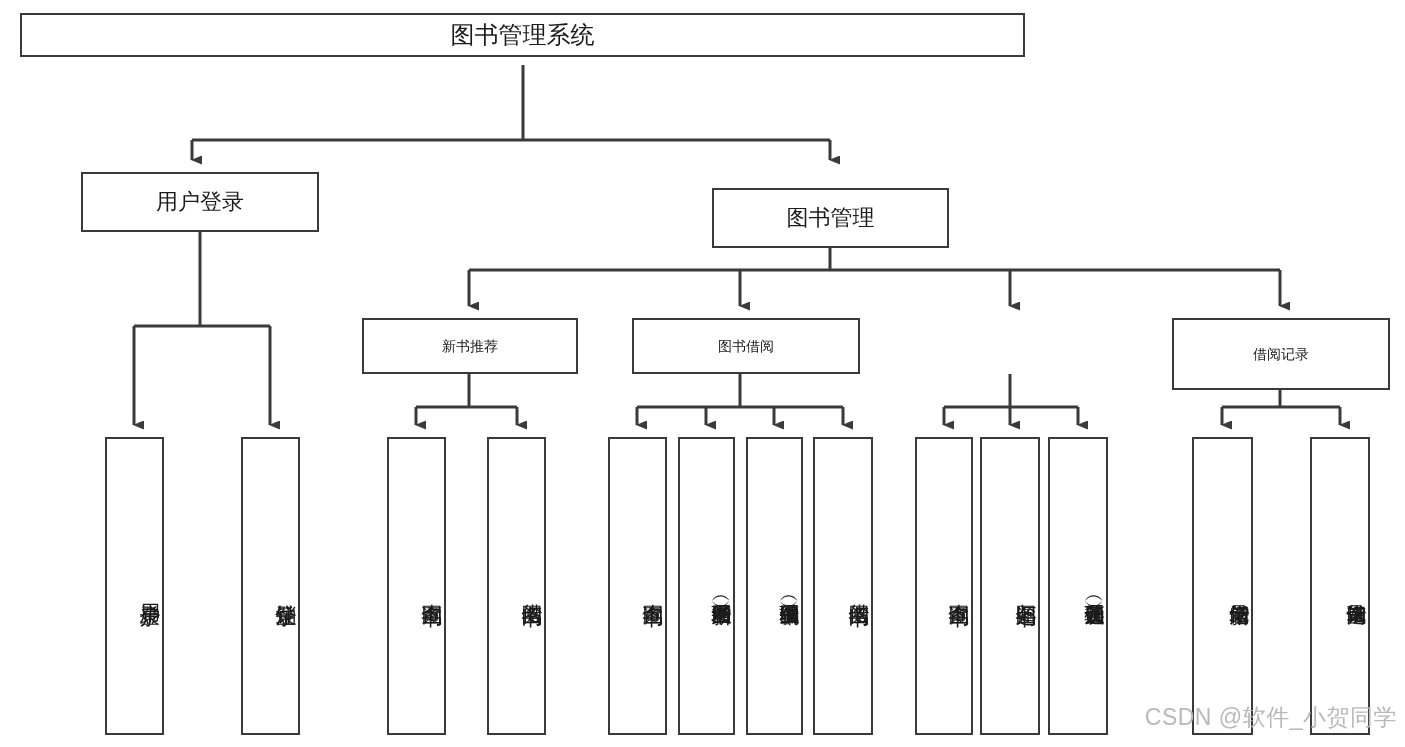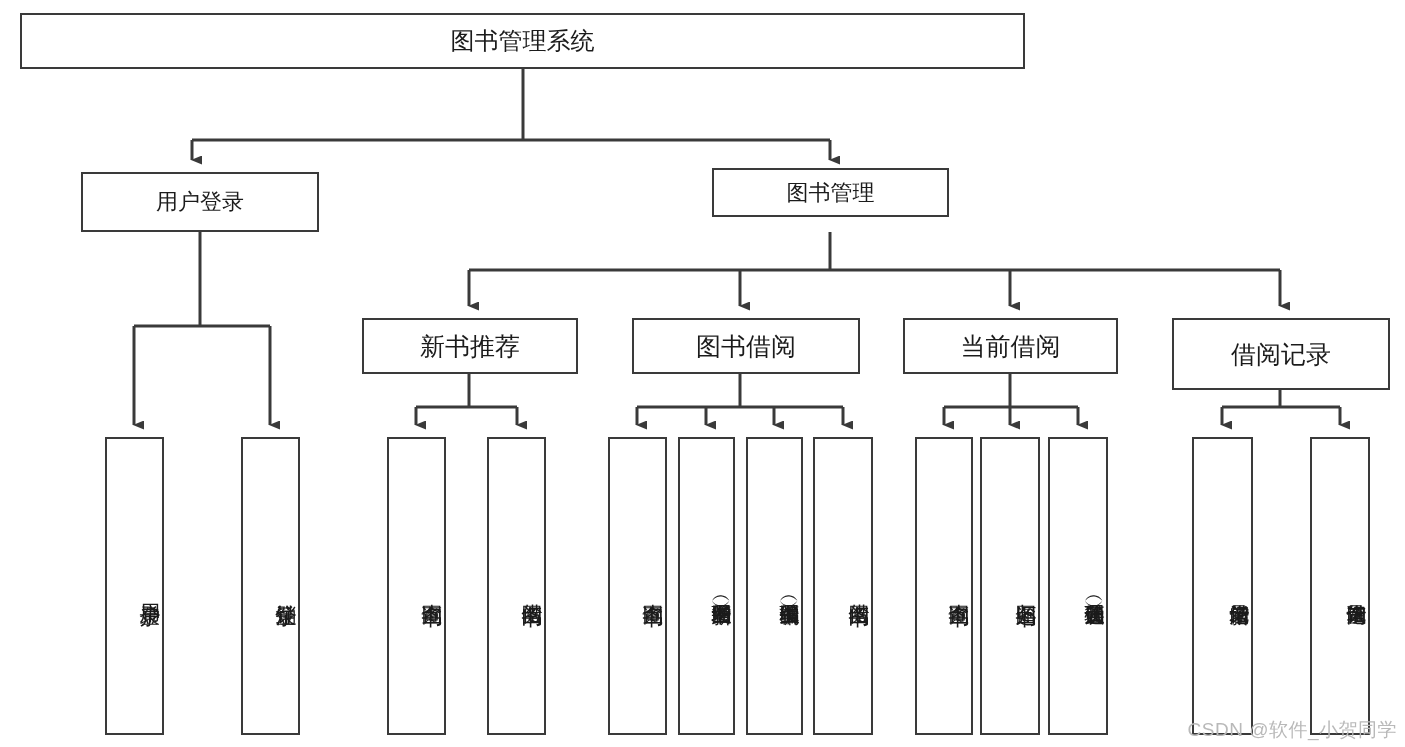--- a/index.html
+++ b/index.html
@@ -30,21 +30,21 @@
     color: #1b1b1b;
     line-height: 1.15;
   }
   .node.root {
     font-size: 24px;
   }
   .node.l2 {
     font-size: 22px;
   }
   .node.l3 {
-    font-size: 25px;
+    font-size: 14px;
   }
   .node.leaf {
     font-size: 21px;
     writing-mode: vertical-rl;
     text-orientation: upright;
     letter-spacing: 1px;
     padding-top: 6px;
     align-items: flex-start;
     justify-content: center;
   }
@@ -56,22 +56,22 @@
     position: absolute;
     left: 0;
     top: 0;
     width: 1405px;
     height: 747px;
     pointer-events: none;
   }
   .watermark {
     position: absolute;
     right: 8px;
-    bottom: 4px;
-    font-size: 19px;
+    bottom: 14px;
+    font-size: 23px;
     color: #b9b9b9;
     white-space: nowrap;
     letter-spacing: 0.5px;
   }
 </style>
 </head>
 <body>
 
 <div id="canvas">
 
@@ -118,28 +118,27 @@
       <path d="M1010,407 L1010,425" marker-end="url(#arrow)"></path>
       <path d="M1078,407 L1078,425" marker-end="url(#arrow)"></path>
 
       <path d="M1280,374 L1280,407"></path>
       <path d="M1222,407 L1340,407"></path>
       <path d="M1222,407 L1222,425" marker-end="url(#arrow)"></path>
       <path d="M1340,407 L1340,425" marker-end="url(#arrow)"></path>
     </g>
   </svg>
 
-  <div class="node root" style="left: 20px; top: 13px; width: 1005px; height: 56px;">图书管理系统</div>
+  <div class="node root" style="left: 20px; top: 13px; width: 1005px; height: 44px;">图书管理系统</div>
 
   <div class="node l2" style="left: 81px; top: 172px; width: 238px; height: 60px;">用户登录</div>
-  <div class="node l2" style="left: 712px; top: 168px; width: 237px; height: 49px;">图书管理</div>
+  <div class="node l2" style="left: 712px; top: 188px; width: 237px; height: 60px;">图书管理</div>
 
   <div class="node l3" style="left: 362px; top: 318px; width: 216px; height: 56px;">新书推荐</div>
   <div class="node l3" style="left: 632px; top: 318px; width: 228px; height: 56px;">图书借阅</div>
-  <div class="node l3" style="left: 903px; top: 318px; width: 215px; height: 56px;">当前借阅</div>
   <div class="node l3" style="left: 1172px; top: 318px; width: 218px; height: 72px;">借阅记录</div>
 
   <div class="node leaf" style="left: 105px; top: 437px; width: 59px; height: 298px;">用户登录</div>
   <div class="node leaf" style="left: 241px; top: 437px; width: 59px; height: 298px;">注销登录</div>
   <div class="node leaf" style="left: 387px; top: 437px; width: 59px; height: 298px;">查询图书</div>
   <div class="node leaf" style="left: 487px; top: 437px; width: 59px; height: 298px;">借阅图书</div>
   <div class="node leaf" style="left: 608px; top: 437px; width: 59px; height: 298px;">查询图书</div>
   <div class="node leaf tall" style="left: 678px; top: 437px; width: 57px; height: 298px;">新增图书（管理员）</div>
   <div class="node leaf tall" style="left: 746px; top: 437px; width: 57px; height: 298px;">编辑图书（管理员）</div>
   <div class="node leaf" style="left: 813px; top: 437px; width: 60px; height: 298px;">借阅图书</div>

